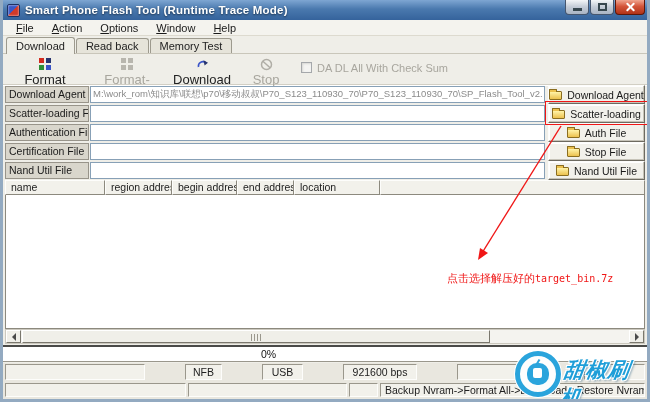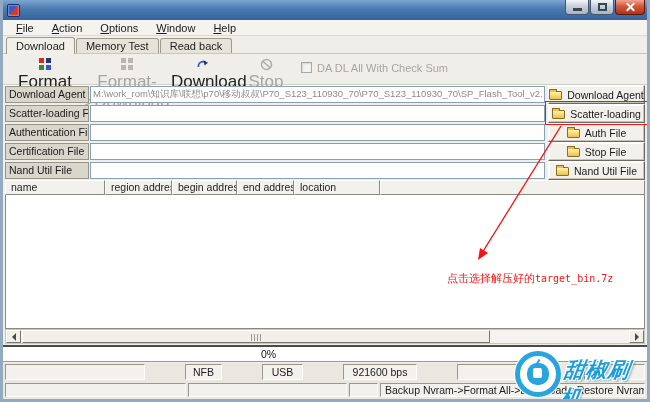--- a/index.html
+++ b/index.html
@@ -35,21 +35,21 @@
   .menu-item{padding:1px 9px;cursor:default;}
   
   .tabbar{position:absolute;left:0;top:37px;width:644px;height:17px;display:flex;align-items:flex-end;
     padding-left:3px;border-bottom:1px solid #c9c6ba;font-size:11px;}
   .tab{padding:1px 9px 2px 9px;border:1px solid #9d9a8e;border-bottom:none;border-radius:3px 3px 0 0;
     background:#e6e4da;margin-right:1px;height:15px;line-height:13px;color:#222;}
   .tab.active{background:#f0efe8;height:17px;line-height:15px;font-weight:normal;margin-bottom:-1px;z-index:2;}
   
   .toolbar{position:absolute;left:0;top:54px;width:644px;height:31px;background:#efeee8;
     border-bottom:1px solid #d2cfc4;box-shadow:0 1px 0 #fff;}
-  .tb{position:absolute;top:4px;height:26px;text-align:center;font-size:17px;color:#222;}
+  .tb{position:absolute;top:4px;height:26px;text-align:center;font-size:13px;color:#222;}
   .tb .ticon{display:block;margin:0 auto 1px auto;width:13px;height:13px;}
   .tb.disabled{color:#a8a69e;}
   .fmt-grid{display:grid;grid-template-columns:5px 5px;grid-template-rows:5px 5px;gap:2px;width:13px;height:13px;margin:0 auto 1px auto;}
   .fmt-grid i{display:block;}
   .fmt-grid .c1{background:#d22b1e;}
   .fmt-grid .c2{background:#27346e;}
   .fmt-grid .c3{background:#2c8f36;}
   .fmt-grid .c4{background:#3a54c8;}
   .fmt-grid.gray .c1,.fmt-grid.gray .c2,.fmt-grid.gray .c3,.fmt-grid.gray .c4{background:#b8b6ae;}
   .chk{position:absolute;left:298px;top:8px;display:flex;align-items:flex-start;font-size:11px;color:#a8a69e;}
@@ -109,20 +109,21 @@
     transform:skewX(-8deg);letter-spacing:1px;
     text-shadow:-1px -1px 0 #fff,1px -1px 0 #fff,-1px 1px 0 #fff,1px 1px 0 #fff,2px 2px 2px rgba(10,70,110,.4);}
 </style>
 </head>
 <body>
 
 <div class="window">
 
   <div class="titlebar">
     <span class="app-icon"></span>
+    <span class="title-text">Smart Phone Flash Tool (Runtime Trace Mode)</span>
     <div class="winbtns">
       <div class="wbtn">
           <span class="g-min"></span>
         </div>
       <div class="wbtn">
           <span class="g-max"></span>
         </div>
       <div class="wbtn close">
           <span class="g-x"></span>
         </div>
@@ -132,22 +133,22 @@
   <div class="menubar">
     <span class="menu-item mnemonic"><u>F</u>ile</span>
     <span class="menu-item mnemonic"><u>A</u>ction</span>
     <span class="menu-item mnemonic"><u>O</u>ptions</span>
     <span class="menu-item mnemonic"><u>W</u>indow</span>
     <span class="menu-item mnemonic"><u>H</u>elp</span>
   </div>
 
   <div class="tabbar">
     <span class="tab active">Download</span>
+    <span class="tab">Read back</span>
     <span class="tab">Memory Test</span>
-    <span class="tab">Read back</span>
   </div>
 
   <div class="toolbar">
     <div class="tb" style="left:10px;width:64px;">
       <span class="fmt-grid">
           <i class="c1"></i>
           <i class="c2"></i>
           <i class="c3"></i>
           <i class="c4"></i>
         </span>

